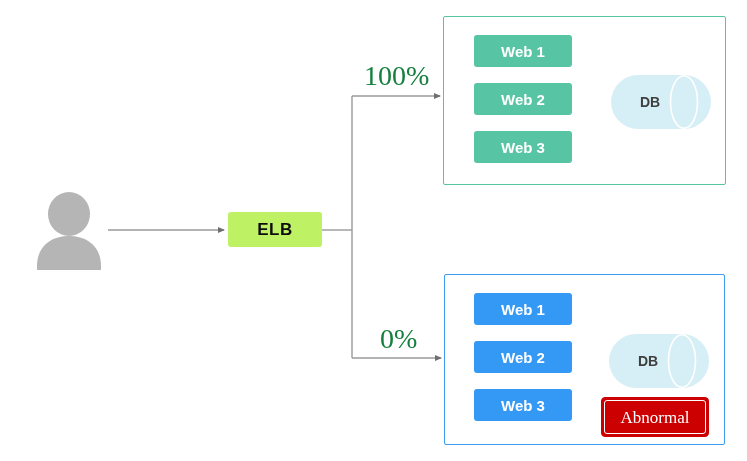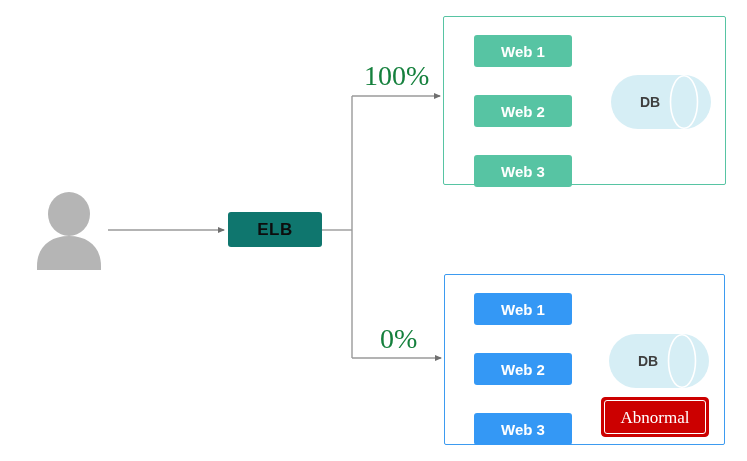--- a/index.html
+++ b/index.html
@@ -34,21 +34,21 @@
     width: 72px;
     height: 78px;
   }
 
   
   #elb-node {
     left: 228px;
     top: 212px;
     width: 94px;
     height: 35px;
-    background: #0f766e;
+    background: #bef264;
     border-radius: 3px;
     display: flex;
     align-items: center;
     justify-content: center;
   }
   #elb-node .elb-label {
     font-size: 17px;
     font-weight: bold;
     color: #0d0d0d;
     letter-spacing: 0.5px;
@@ -91,21 +91,21 @@
     width: 98px;
     height: 32px;
     border-radius: 3px;
     display: flex;
     align-items: center;
     justify-content: center;
     color: #ffffff;
     font-size: 15px;
     font-weight: bold;
   }
-  .web-stack { position: absolute; display: flex; flex-direction: column; gap: 28px; }
+  .web-stack { position: absolute; display: flex; flex-direction: column; gap: 16px; }
   #web-stack-healthy { left: 30px; top: 18px; }
   #web-stack-faulty  { left: 29px; top: 18px; }
   .web-green { background: #57c4a3; }
   .web-blue  { background: #3498f5; }
 
   
   .db-cyl {
     position: absolute;
     width: 100px;
     height: 72px;

